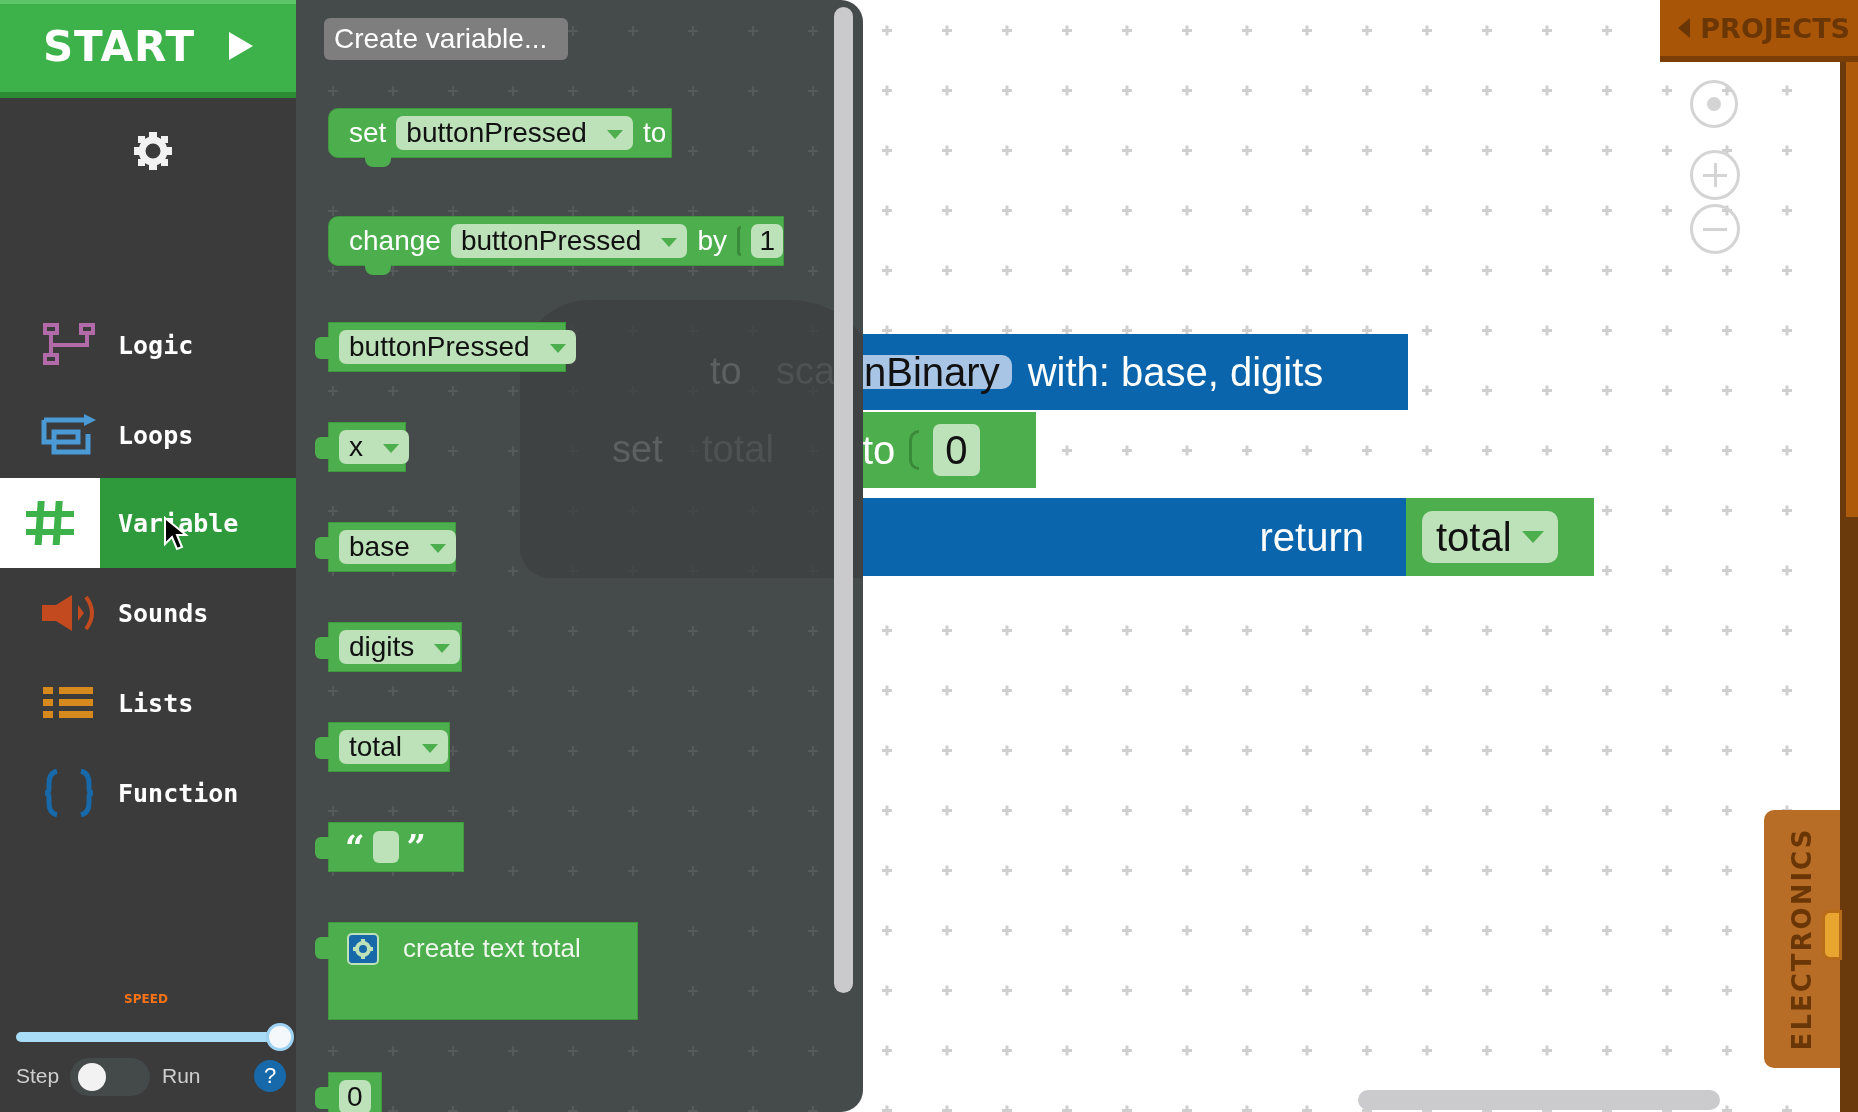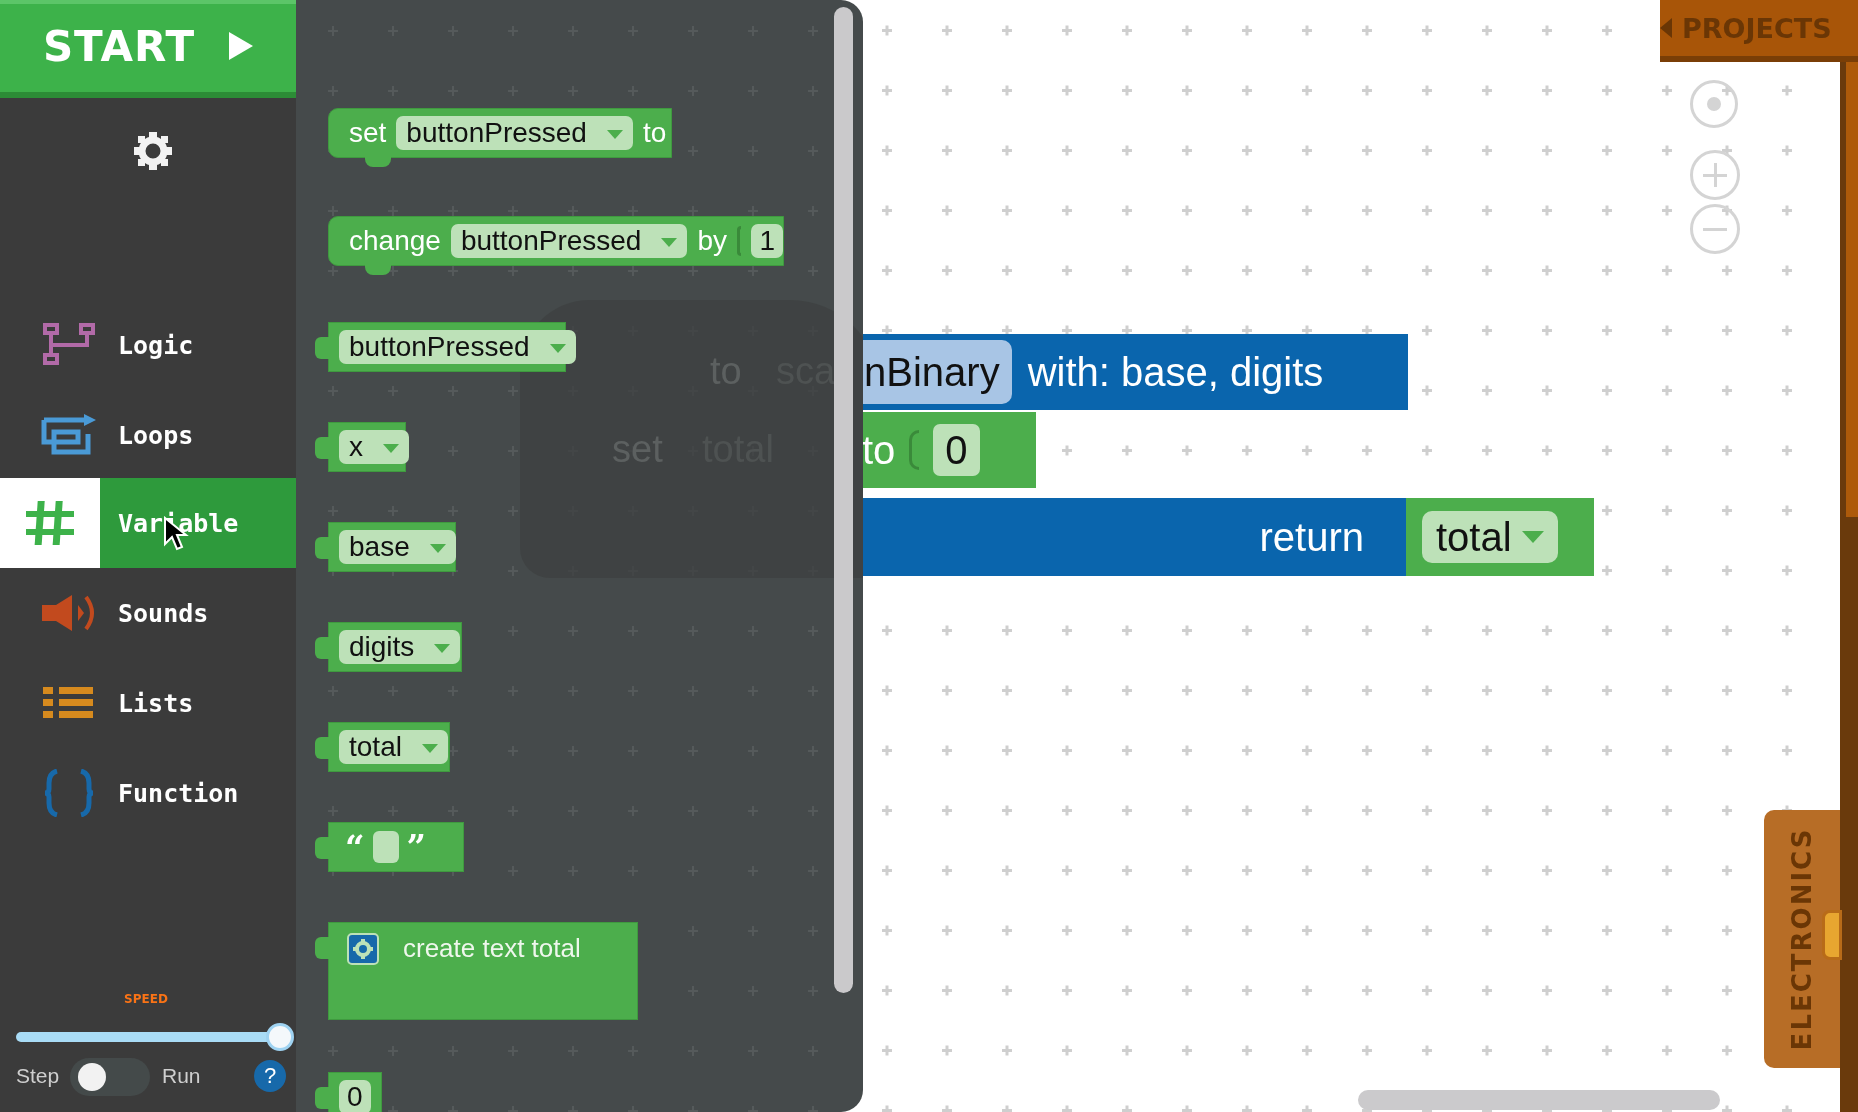--- a/index.html
+++ b/index.html
@@ -53,26 +53,26 @@
   .blk.stmt::after { content: ""; position: absolute; left: 36px; bottom: -10px; width: 26px; height: 12px; background: #4cae4c; border-radius: 0 0 8px 8px; }
   .blk.val { padding-left: 10px; }
   .socket { display: inline-block; width: 10px; height: 30px; border: 3px solid #3a8a3a; border-right: none; border-radius: 10px 0 0 10px; }
   .numfield { background: #bde1b8; color: #111; border-radius: 7px; padding: 0 8px; height: 34px; display: flex; align-items: center; }
 
   .ghost { position: absolute; left: 520px; top: 298px; width: 360px; height: 278px; background: rgba(62,64,64,0.75); border-radius: 70px 90px 0 30px; }
   .ghost-txt { position: absolute; color: #5c6060; font-size: 38px; }
 
   
   .wblk-blue { position: absolute; background: #0a65ad; color: #ffffff; font-size: 40px; display: flex; align-items: center; }
-  .namefield { background: #a8c5e5; color: #111; border-radius: 10px; padding: 0 12px; height: 64px; display: flex; align-items: center; }
+  .namefield { background: #a8c5e5; color: #111; border-radius: 10px; padding: 0 12px; height: 34px; display: flex; align-items: center; }
   .wblk-green { position: absolute; background: #4cae4c; color: #ffffff; font-size: 40px; display: flex; align-items: center; }
 
   .zoom-ctl { position: absolute; width: 50px; height: 50px; border: 3px solid #d4d4d4; border-radius: 50%; cursor: pointer; }
 
-  .projects-tab { position: absolute; left: 1660px; top: 0; width: 198px; height: 62px; background: #a85508; border-bottom: 6px solid #7a3e06; display: flex; align-items: center; justify-content: flex-start; padding-right: 8px; gap: 10px; color: #6a3605; font-family: "DejaVu Sans", sans-serif; font-weight: bold; font-size: 27px; cursor: pointer; }
+  .projects-tab { position: absolute; left: 1660px; top: 0; width: 198px; height: 62px; background: #a85508; border-bottom: 6px solid #7a3e06; display: flex; align-items: center; justify-content: flex-end; padding-right: 8px; gap: 10px; color: #6a3605; font-family: "DejaVu Sans", sans-serif; font-weight: bold; font-size: 27px; cursor: pointer; }
   .projects-tab .tri { width: 0; height: 0; border-top: 10px solid transparent; border-bottom: 10px solid transparent; border-right: 12px solid #6a3605; }
   .orange-rail { position: absolute; left: 1840px; top: 62px; width: 18px; height: 1050px; background: #6a3a0c; }
   .orange-rail .hi { position: absolute; left: 6px; top: 0; width: 12px; height: 455px; background: #ad5a0a; }
   .electronics-tab { position: absolute; left: 1764px; top: 810px; width: 76px; height: 258px; background: #b76d26; border-radius: 10px 0 0 10px; cursor: pointer; }
   .electronics-tab span { position: absolute; left: 50%; top: 50%; transform: translate(-50%,-50%) rotate(-90deg); color: #6a3605; font-family: "DejaVu Sans", sans-serif; font-weight: bold; font-size: 26px; letter-spacing: 2px; white-space: nowrap; }
   .electronics-tab .knob { position: absolute; right: -2px; top: 100px; width: 20px; height: 50px; background: #e8a630; border-radius: 8px 0 0 8px; border: 3px solid #b86b18; }
   .h-scroll { position: absolute; left: 1358px; top: 1090px; width: 362px; height: 20px; background: #cbcacc; border-radius: 10px; cursor: pointer; }
 
   .cursor { position: absolute; left: 163px; top: 516px; width: 0; height: 0; }
 </style>
@@ -151,20 +151,23 @@
       </defs>
       <rect width="567" height="1112" fill="url(#fg)"></rect>
     </svg>
 
     <div class="ghost" style="left:224px; top:300px;"></div>
     <span class="ghost-txt" style="left:414px; top:350px;">to</span>
     <span class="ghost-txt" style="left:480px; top:350px; color:#4e5252;">sca</span>
     <span class="ghost-txt" style="left:316px; top:428px;">set</span>
     <span class="ghost-txt" style="left:406px; top:428px; color:#4e5252;">total</span>
 
+    <div class="create-var">
+      <span>Create variable...</span>
+    </div>
 
     <div class="blk stmt" style="left:32px; top:108px; width:344px; height:50px;">
       <span>set</span>
       <span class="field">
           <span>buttonPressed</span>
           <span class="dd"></span>
         </span>
       <span>to</span>
     </div>
 

